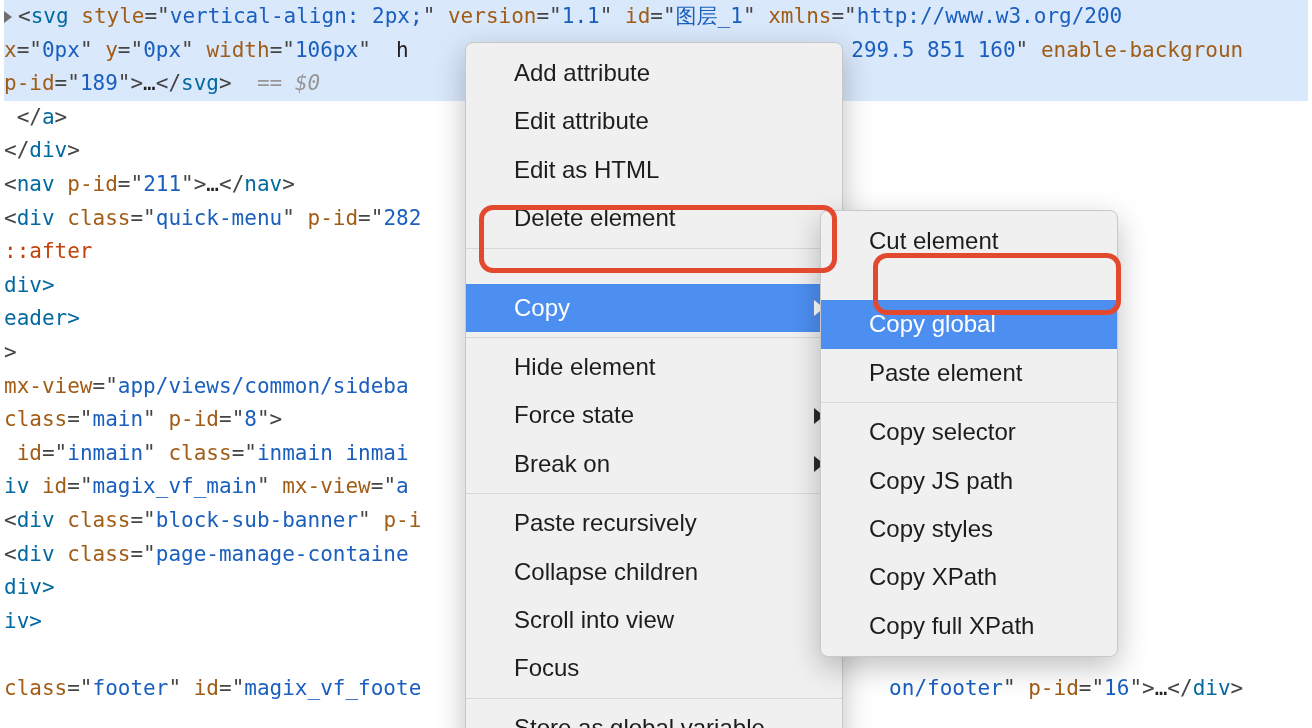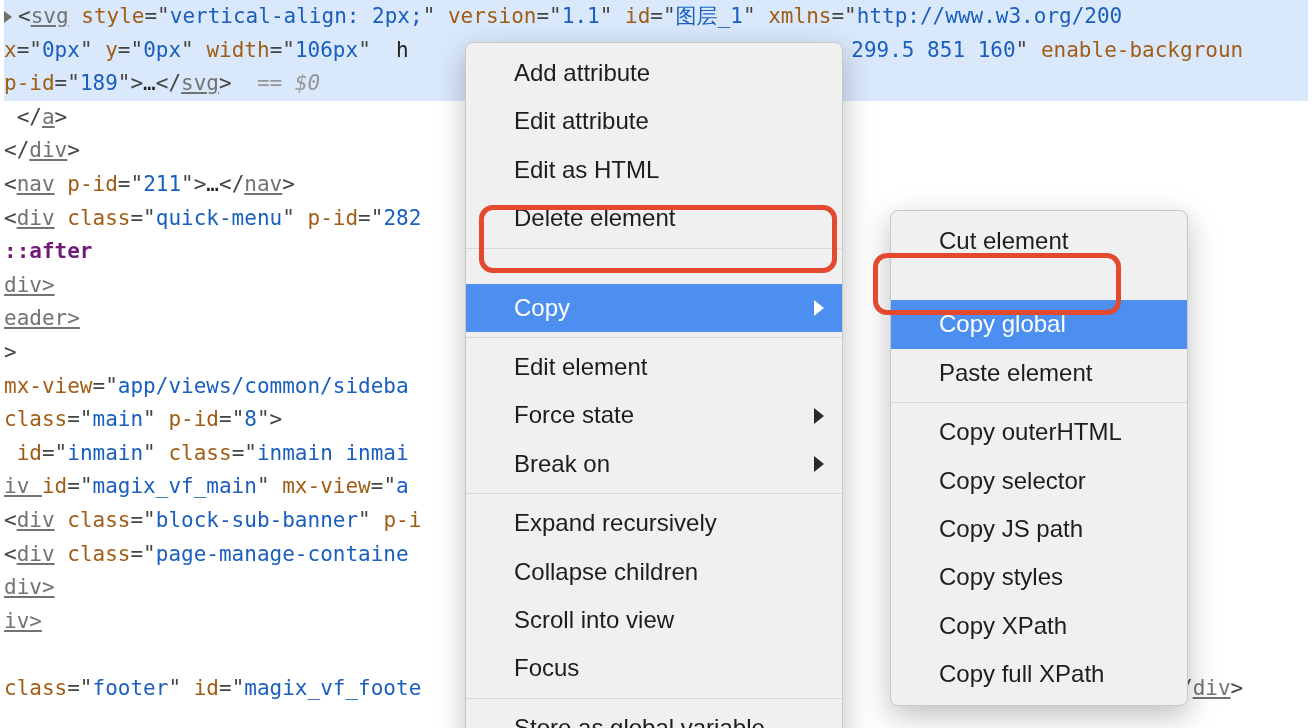--- a/index.html
+++ b/index.html
@@ -16,24 +16,24 @@
 }
 .code-area {
   padding: 0 4px;
   white-space: nowrap;
 }
 .code-line { white-space: nowrap; }
 .highlight-block {
   background: #d9e8fb;
 }
 .tag-punct { color: #444; }
-.tag-name { color: #737373; text-decoration: underline; }
+.tag-name { color: #0369a1; }
 .attr-name { color: #a15c16; }
 .attr-val { color: #1a5fbe; }
-.pseudo { color: #701a75; font-weight: bold; }
+.pseudo { color: #c2410c; }
 .grayeq { color: #969696; font-style: italic; }
 .expand {
   display: inline-block;
   width: 0; height: 0;
   border-left: 8px solid #6f6f6f;
   border-top: 6px solid transparent;
   border-bottom: 6px solid transparent;
   margin-right: 6px;
   vertical-align: middle;
 }
@@ -44,21 +44,21 @@
   background: #f0f0f0;
   border: 1px solid #c8c8c8;
   border-radius: 8px;
   box-shadow: 0 10px 30px rgba(0,0,0,0.25);
   font-family: -apple-system, "Helvetica Neue", Arial, sans-serif;
   font-size: 24px;
   color: #1d1d1d;
   padding: 6px 0;
 }
 .ctx-menu.main { top: 42px; left: 465px; width: 378px; }
-.ctx-menu.sub { top: 210px; left: 890px; width: 298px; }
+.ctx-menu.sub { top: 210px; left: 820px; width: 298px; }
 .menu-item {
   padding: 5px 20px 5px 48px;
   position: relative;
   cursor: default;
 }
 .menu-item.hov {
   background: #4d8ef1;
   color: #fff;
   margin-top: 35px;
 }
@@ -135,38 +135,37 @@
 </div>
 
 <div class="ctx-menu main" id="menu-main">
     <div class="menu-item">Add attribute</div>
     <div class="menu-item">Edit attribute</div>
     <div class="menu-item">Edit as HTML</div>
     <div class="menu-item">Delete element</div>
     <div class="menu-sep"></div>
     <div class="menu-item hov">Copy<span class="submenu-arrow"></span></div>
     <div class="menu-sep"></div>
-    <div class="menu-item">Edit element</div>
+    <div class="menu-item">Hide element</div>
     <div class="menu-item">Force state<span class="submenu-arrow"></span></div>
     <div class="menu-item">Break on<span class="submenu-arrow"></span></div>
     <div class="menu-sep"></div>
-    <div class="menu-item">Expand recursively</div>
+    <div class="menu-item">Paste recursively</div>
     <div class="menu-item">Collapse children</div>
     <div class="menu-item">Scroll into view</div>
     <div class="menu-item">Focus</div>
     <div class="menu-sep"></div>
     <div class="menu-item">Store as global variable</div>
     <div class="menu-sep"></div>
   </div>
 <div class="ctx-menu sub" id="menu-sub">
     <div class="menu-item">Cut element</div>
     <div class="menu-item hov">Copy global</div>
     <div class="menu-item">Paste element</div>
     <div class="menu-sep"></div>
-    <div class="menu-item">Copy outerHTML</div>
     <div class="menu-item">Copy selector</div>
     <div class="menu-item">Copy JS path</div>
     <div class="menu-item">Copy styles</div>
     <div class="menu-item">Copy XPath</div>
     <div class="menu-item">Copy full XPath</div>
   </div>
 
 <div class="redbox r1"></div>
 <div class="redbox r2"></div>
 

